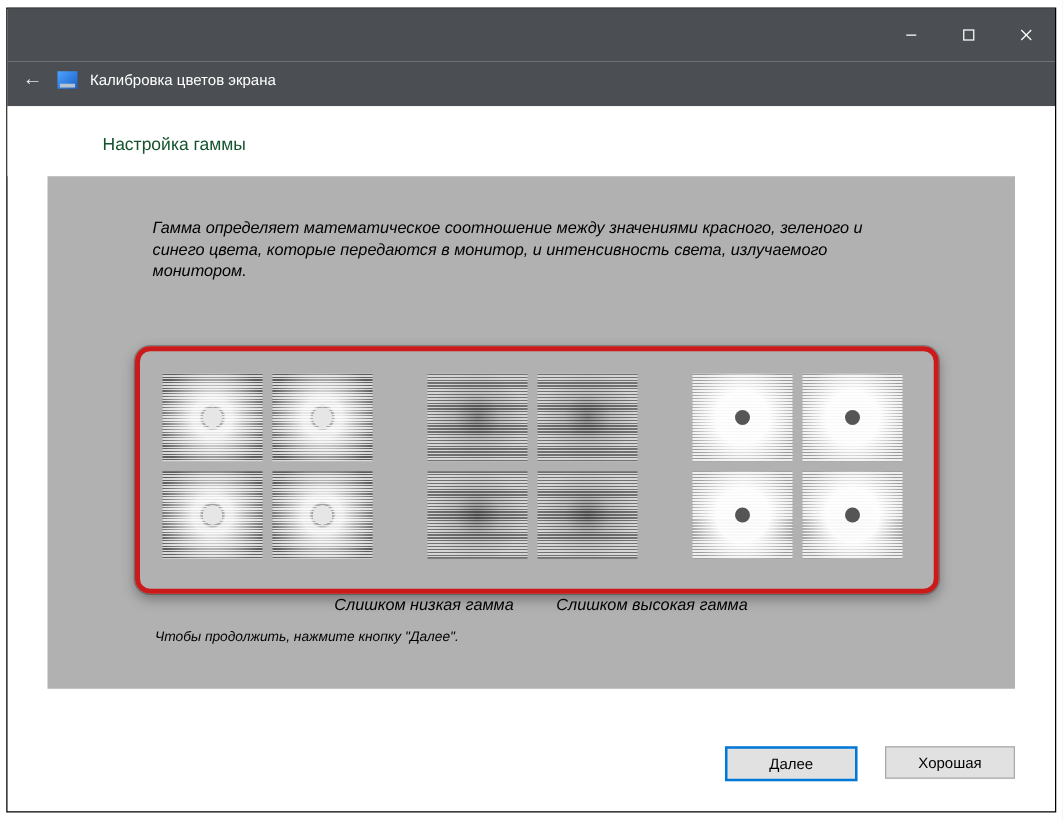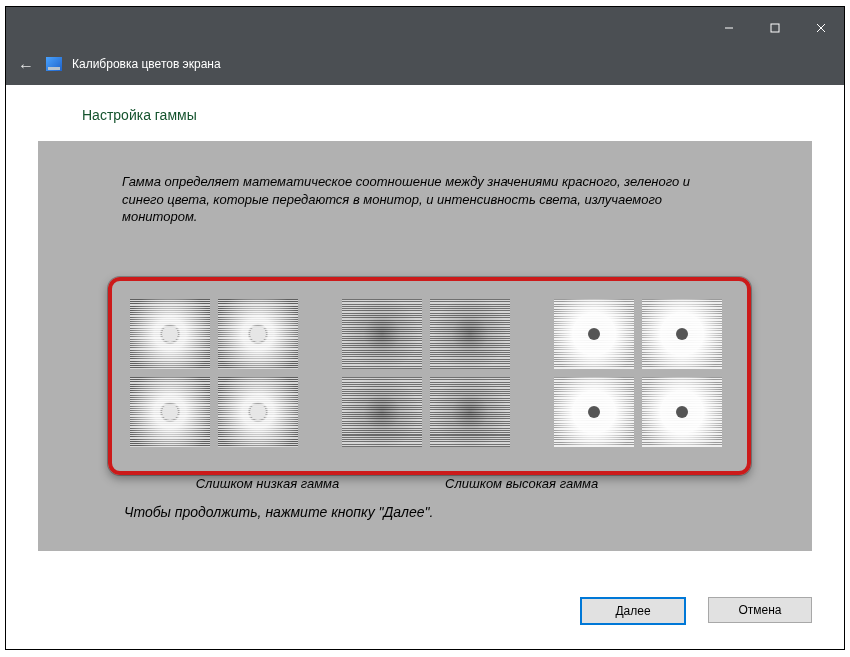--- a/index.html
+++ b/index.html
@@ -130,24 +130,24 @@
 .normal .disc{ --dot:0px; --mid1:0%; --mid2:10%; --mid3:30%; background:repeating-linear-gradient(#707070 0 1px,#d6d6d6 1px 2.3px);} 
 .normal .disc::before{ background: radial-gradient(circle at center, rgba(0,0,0,.35) 0%, rgba(0,0,0,.10) 35%, rgba(0,0,0,0) 70%); mix-blend-mode:multiply;}
 .normal .disc::after{ display:none; }
 .high .disc{ --dot:12px; --dotcolor:#555; --mid1:14%; --mid2:24%; --mid3:40%; background:repeating-linear-gradient(#9a9a9a 0 1px,#efefef 1px 2.4px);} 
 .high .disc::before{ background: radial-gradient(circle at center, rgba(255,255,255,.9) 0%, rgba(255,255,255,.95) 40%, rgba(255,255,255,0) 85%); }
 .captions-row{
   position:absolute;
   left:86px; top:334px;
   display:flex; width:608px;
 }
-.captions-row > div{ flex:1; text-align:center; }
+.captions-row > div{ flex:1; text-align:right; }
 .captions-row > div:nth-child(2){ text-align:left; padding-left:34px;}
 .captions-row > div:nth-child(3){ text-align:right; padding-left:26px;}
-.cont-line{ position:absolute; left:86px; top:362px; font-size:14px;}
+.cont-line{ position:absolute; left:86px; top:362px; font-size:11px;}
 
 .footer{
   position:absolute; left:32px; right:32px; bottom:24px;
   display:flex; justify-content:flex-end; gap:22px;
   padding-top:10px;
 }
 .btn{
   min-width:78px; height:24px;
   background:#e1e1e1;
   border:1px solid #a8a8a8;
@@ -232,16 +232,16 @@
     <div class="captions-row">
       <div>Слишком низкая гамма</div>
       <div>Слишком высокая гамма</div>
     </div>
 
     <div class="cont-line">Чтобы продолжить, нажмите кнопку "Далее".</div>
   </div>
 
   <div class="footer">
     <div class="btn primary">Далее</div>
-    <div class="btn">Отмена</div>
+    <div class="btn">Хорошая</div>
   </div>
 
 </div>
 
 </body></html>

